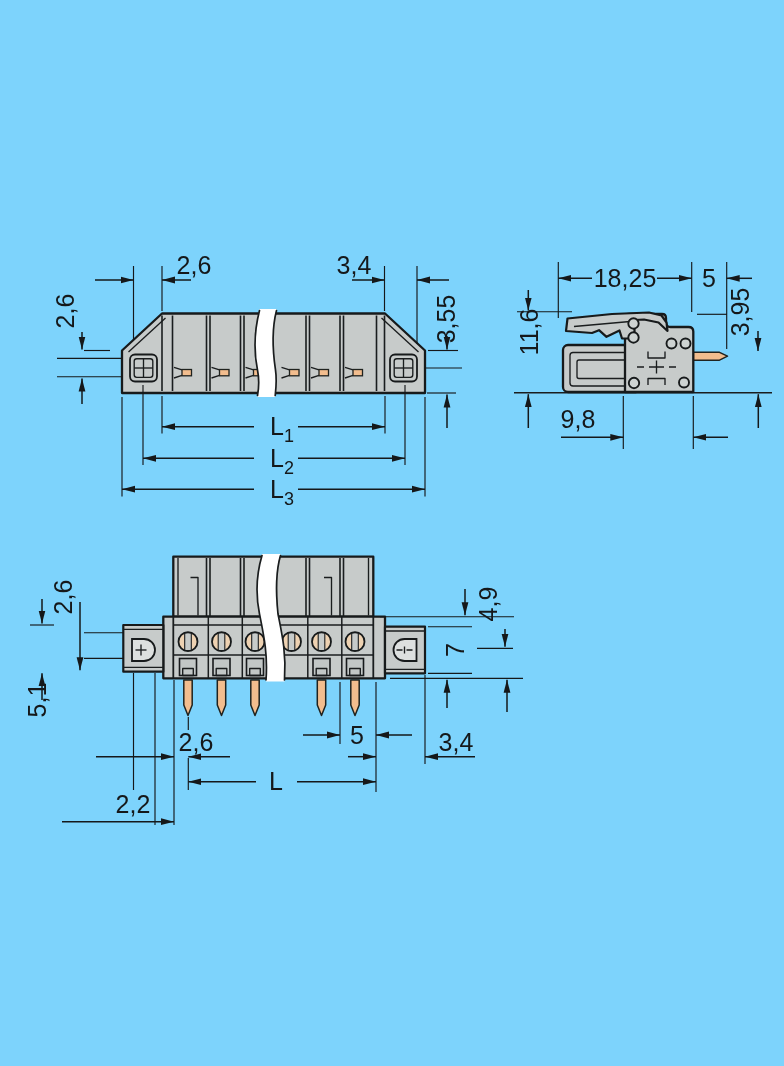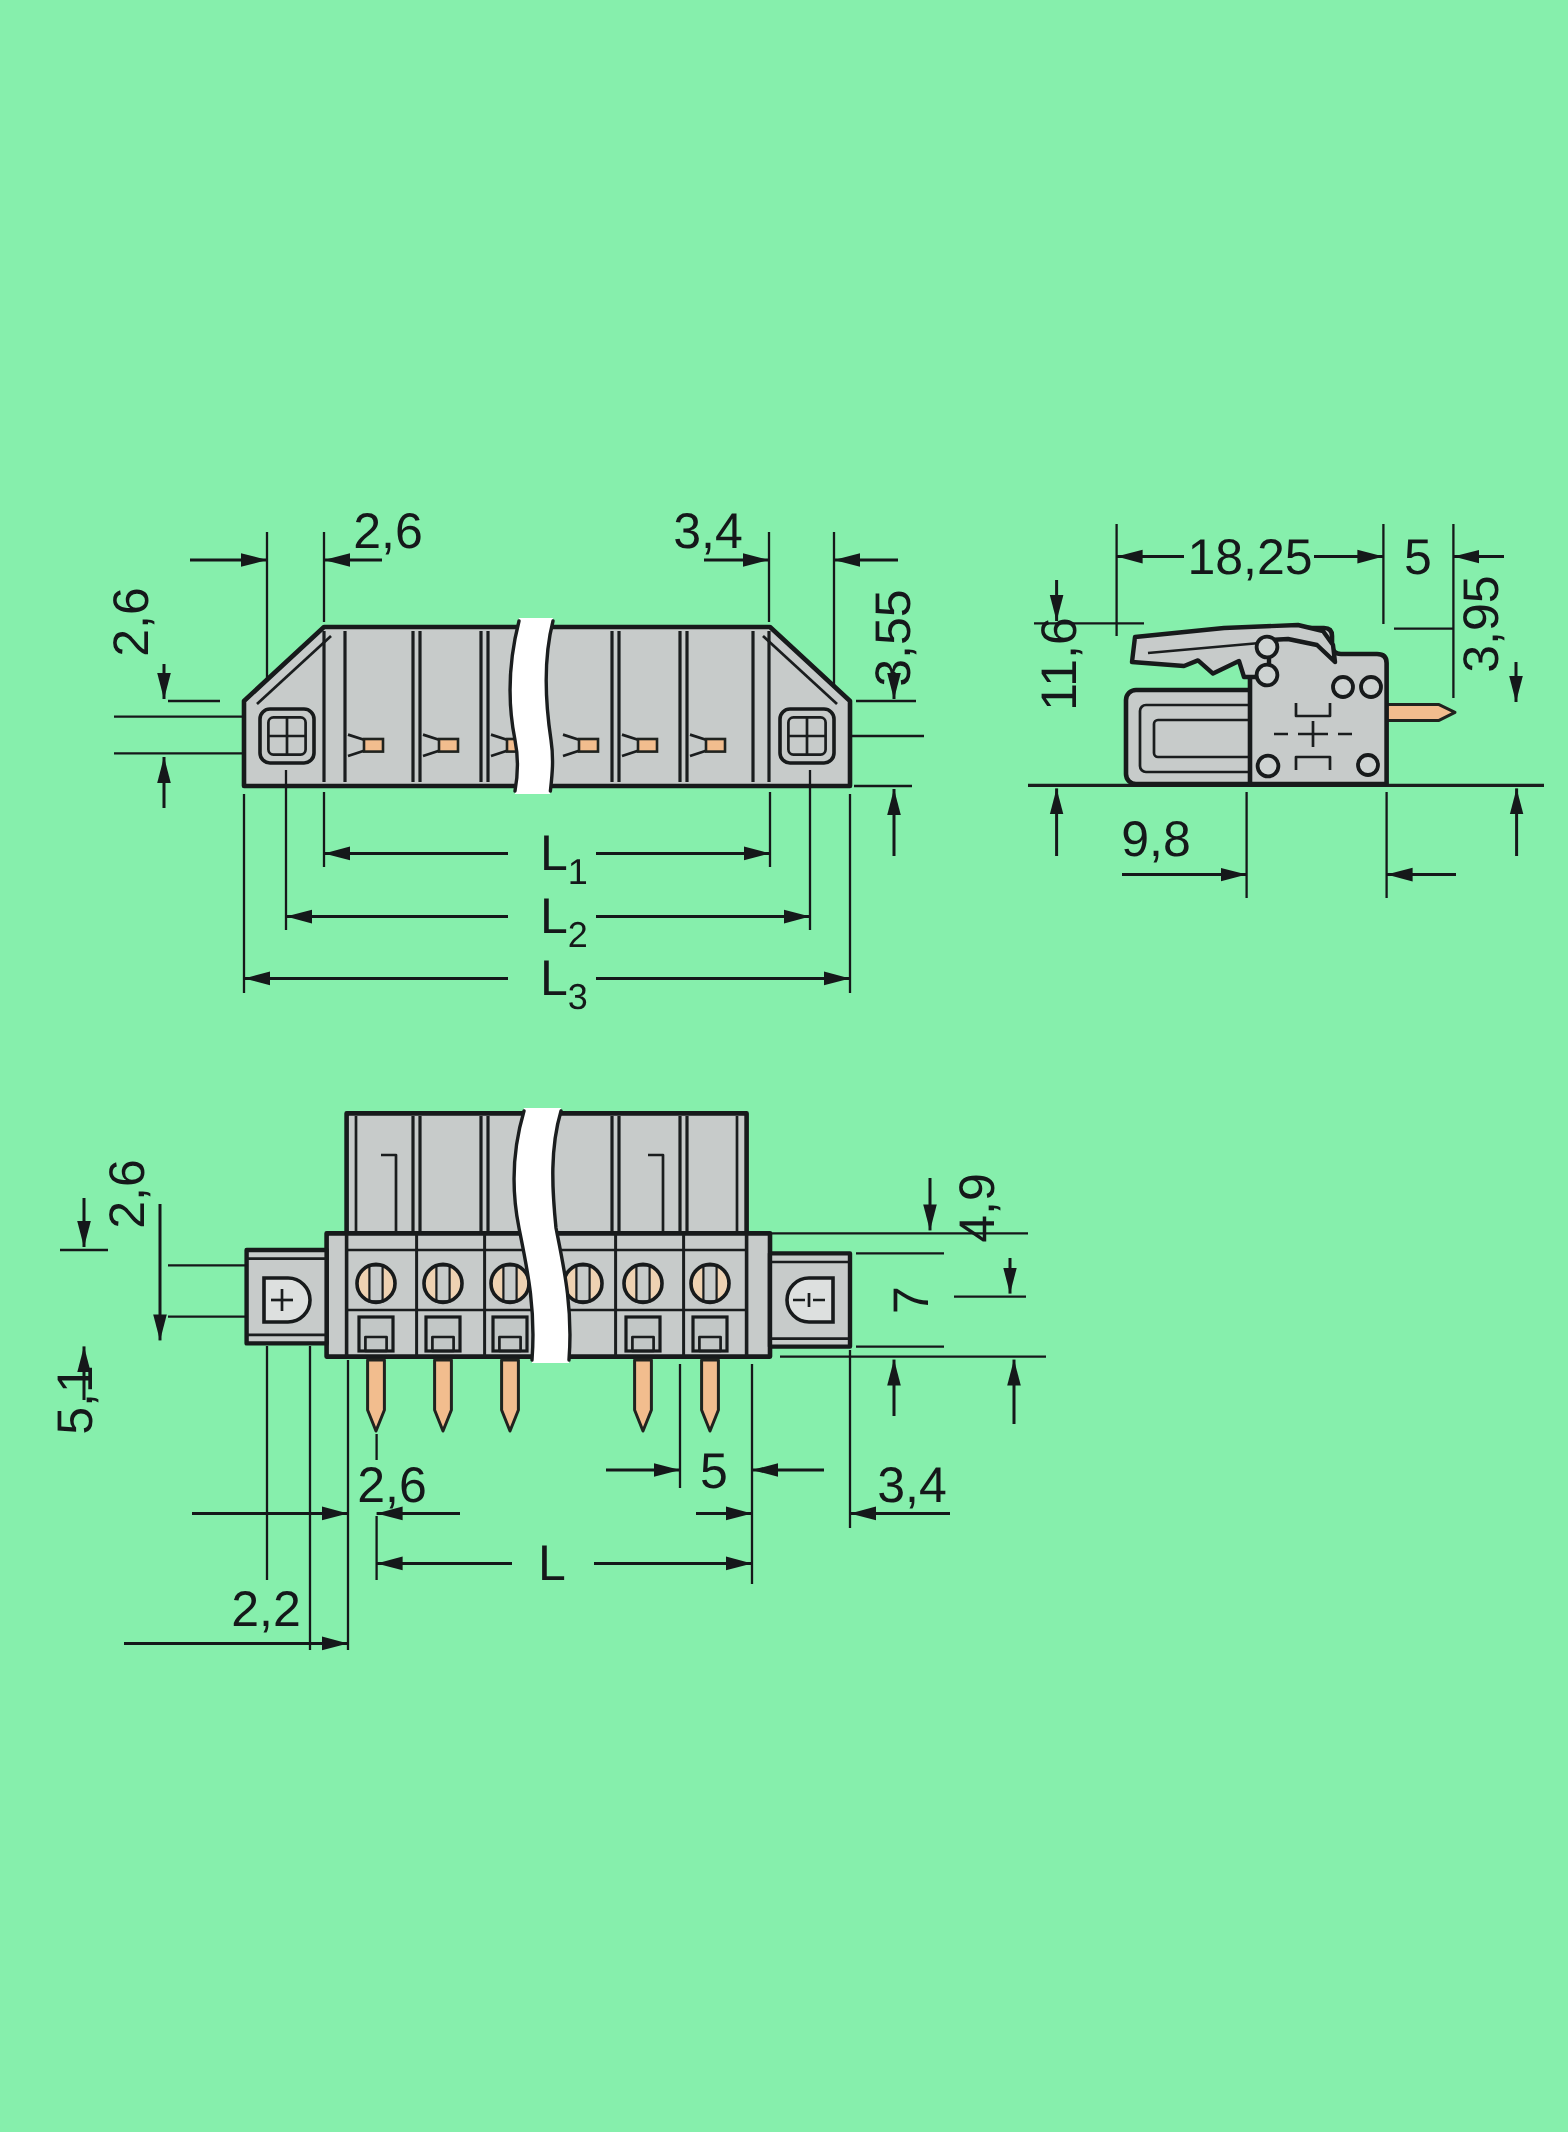--- a/index.html
+++ b/index.html
@@ -1,16 +1,16 @@
 <!DOCTYPE html>
 <html><head>
 <meta charset="utf-8">
 <style>
   html,body{margin:0;padding:0;background:#ffffff;}
-  .canvas{width:784px;height:1066px;background:#86efac;position:relative;overflow:hidden;text-align:right;}
+  .canvas{width:784px;height:1066px;background:#7dd3fc;position:relative;overflow:hidden;text-align:right;}
   svg{display:block;}
   .body-fill{fill:#c7cbca;stroke:#171a1b;stroke-width:2.3;stroke-linejoin:round;}
   .body-fill2{fill:#c7cbca;stroke:#171a1b;stroke-width:2.2;stroke-linejoin:round;}
   .thin{fill:none;stroke:#1a1d1e;stroke-width:1.35;stroke-linejoin:round;}
   .thin2{fill:none;stroke:#1a1d1e;stroke-width:1.6;}
   .hole{fill:#dde0df;stroke:#171a1b;stroke-width:1.8;}
   .panel{fill:#c2c7c6;stroke:#171a1b;stroke-width:1.6;}
   .pin{fill:#f2bd8e;stroke:#20231f;stroke-width:1.5;stroke-linejoin:round;}
   .contact{fill:#f2bd8e;stroke:#20231f;stroke-width:1.3;}
   .tan{fill:#eed2b2;stroke:none;}

